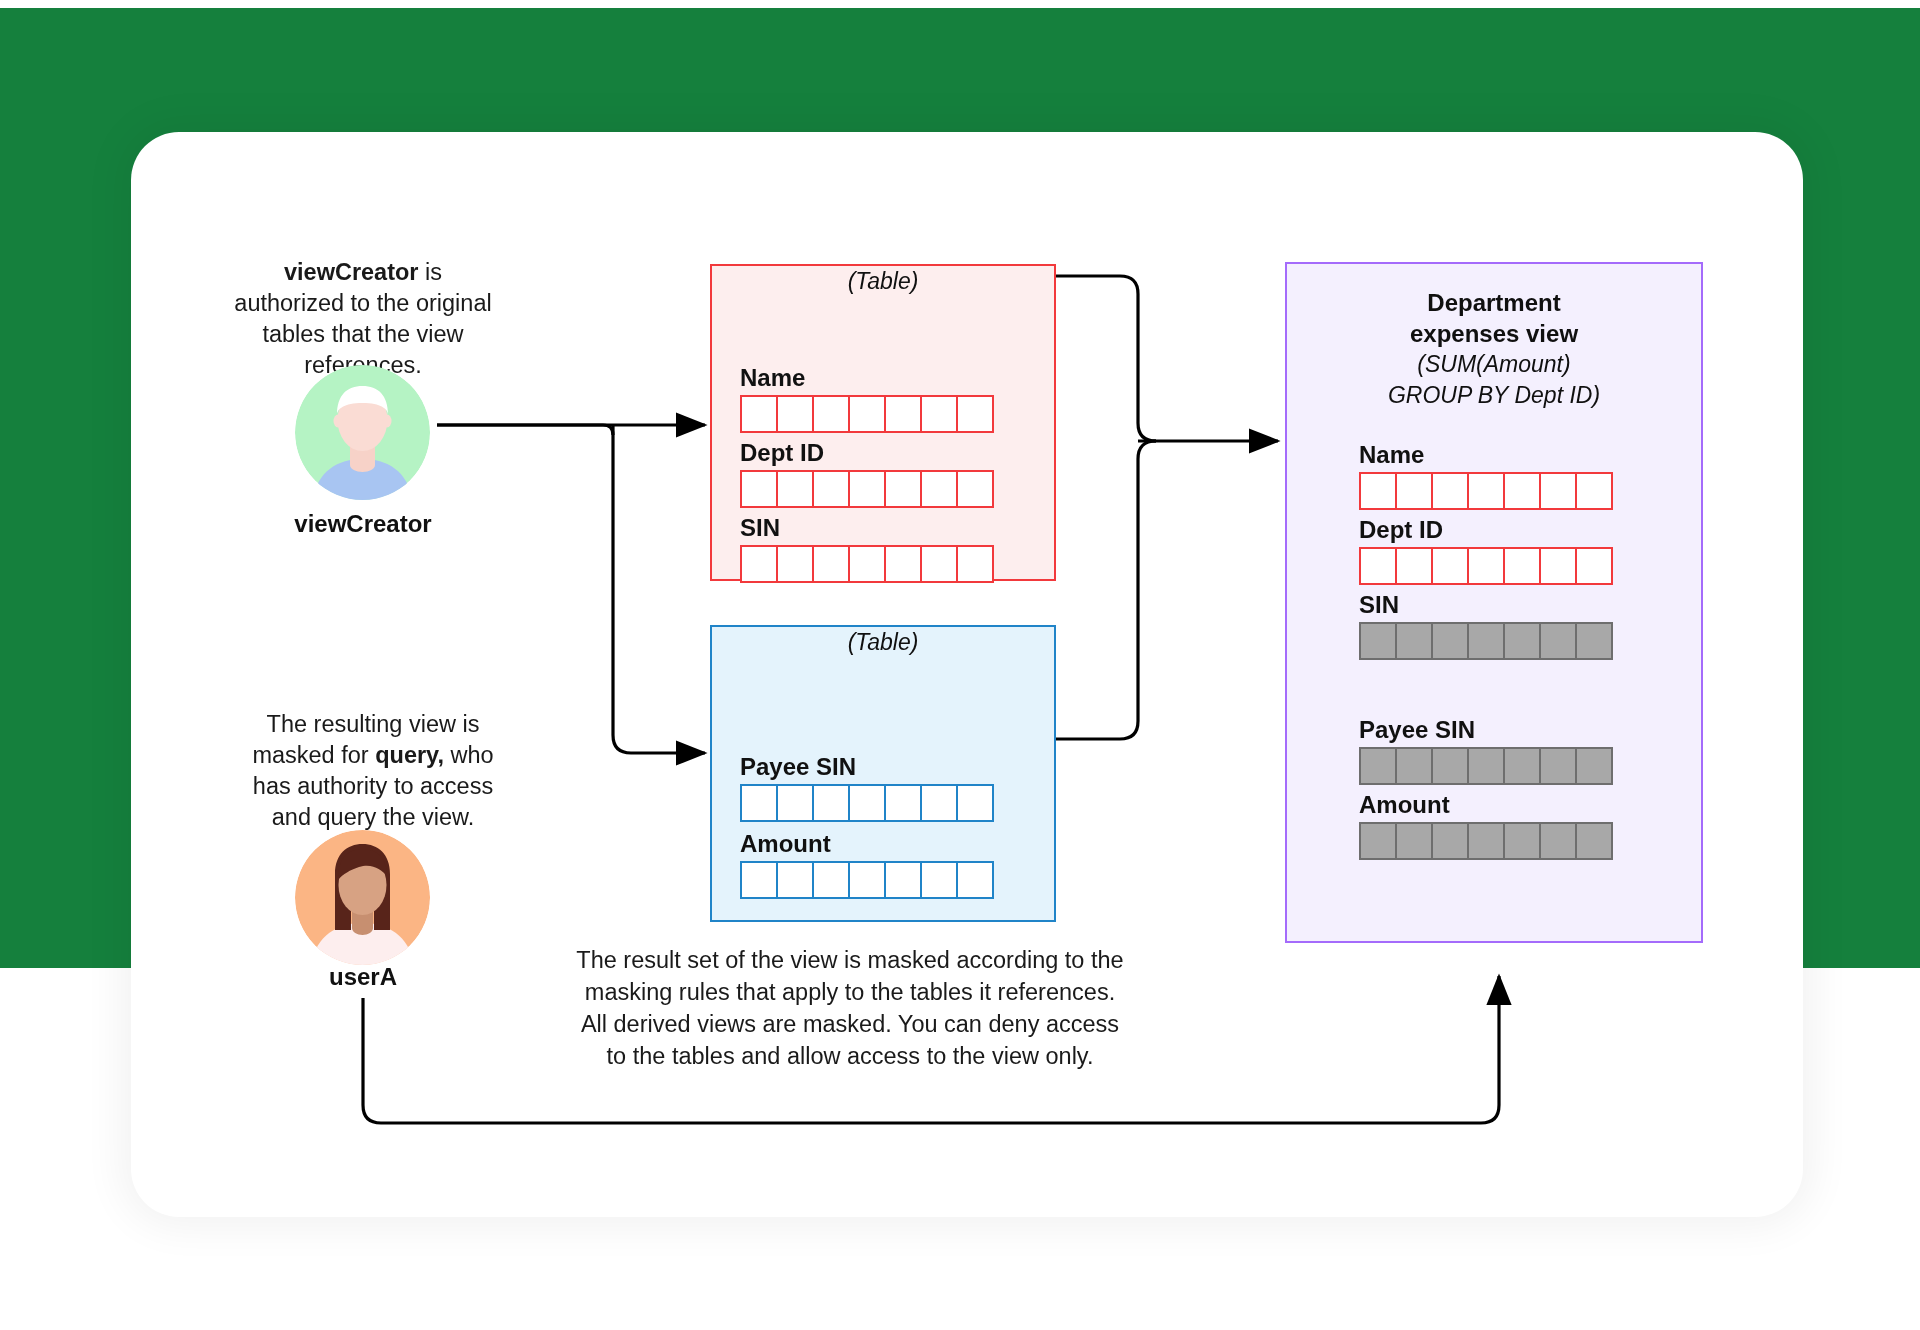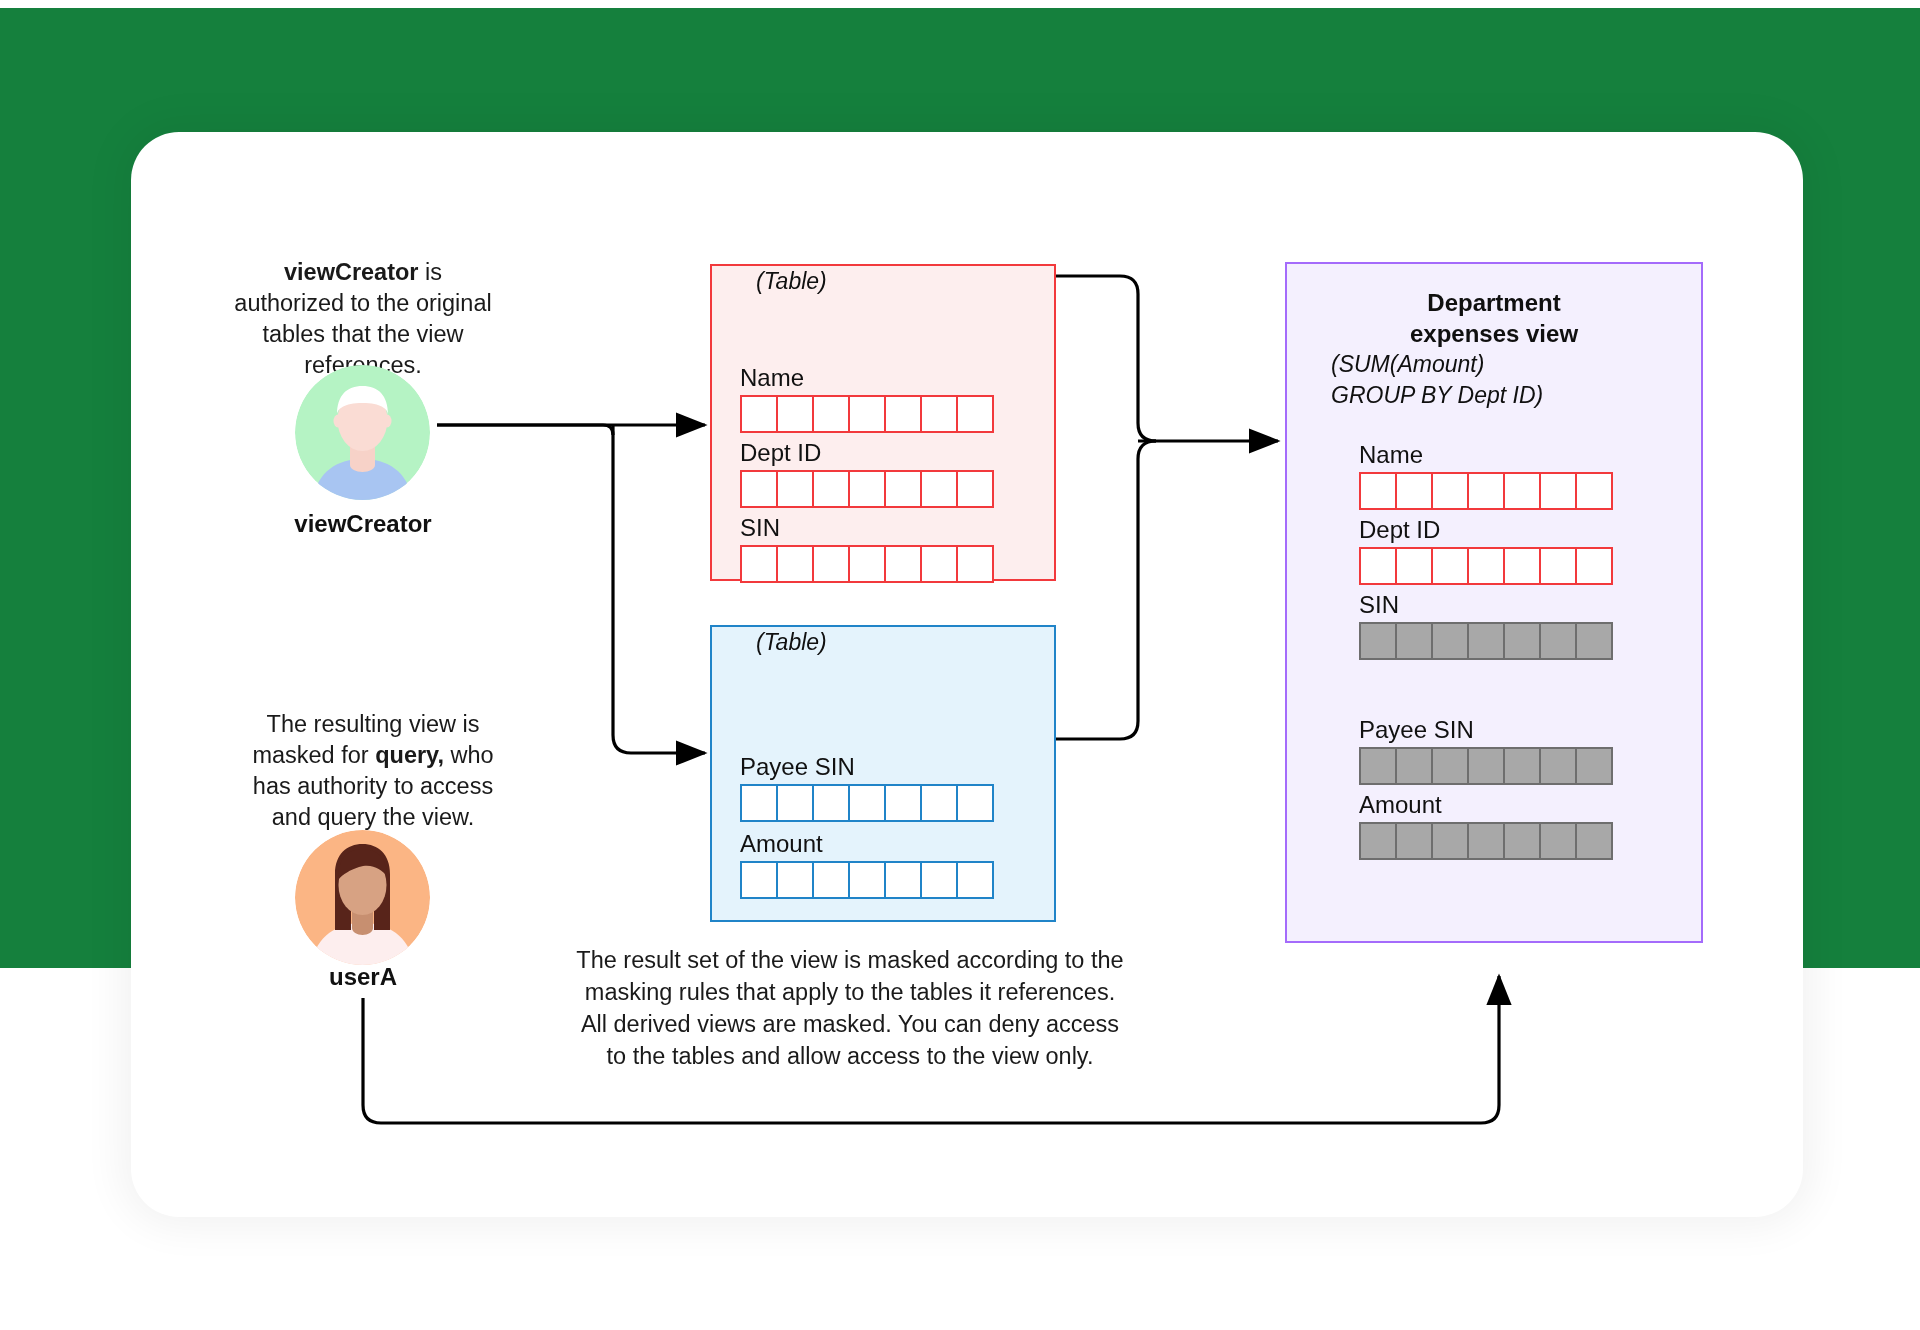--- a/index.html
+++ b/index.html
@@ -70,30 +70,29 @@
   }
   .panel .p-title {
     text-align: center;
     font-weight: bold;
     font-size: 24px;
     color: #101010;
     line-height: 31px;
     white-space: pre-line;
   }
   .panel .p-sub {
-    text-align: left;
+    text-align: center;
     font-style: italic;
     font-size: 23px;
     color: #101010;
     line-height: 31px;
     white-space: pre-line;
-    padding-left: 44px;
-  }
-
-  .field { position: absolute; }
+  }
+
+  .field { position: absolute; font-weight: bold; }
   .field-label {
     font-size: 24px;
     color: #111111;
     line-height: 28px;
     margin-bottom: 3px;
   }
   .cells { display: flex; }
   .cell {
     width: 38px;
     height: 38px;

